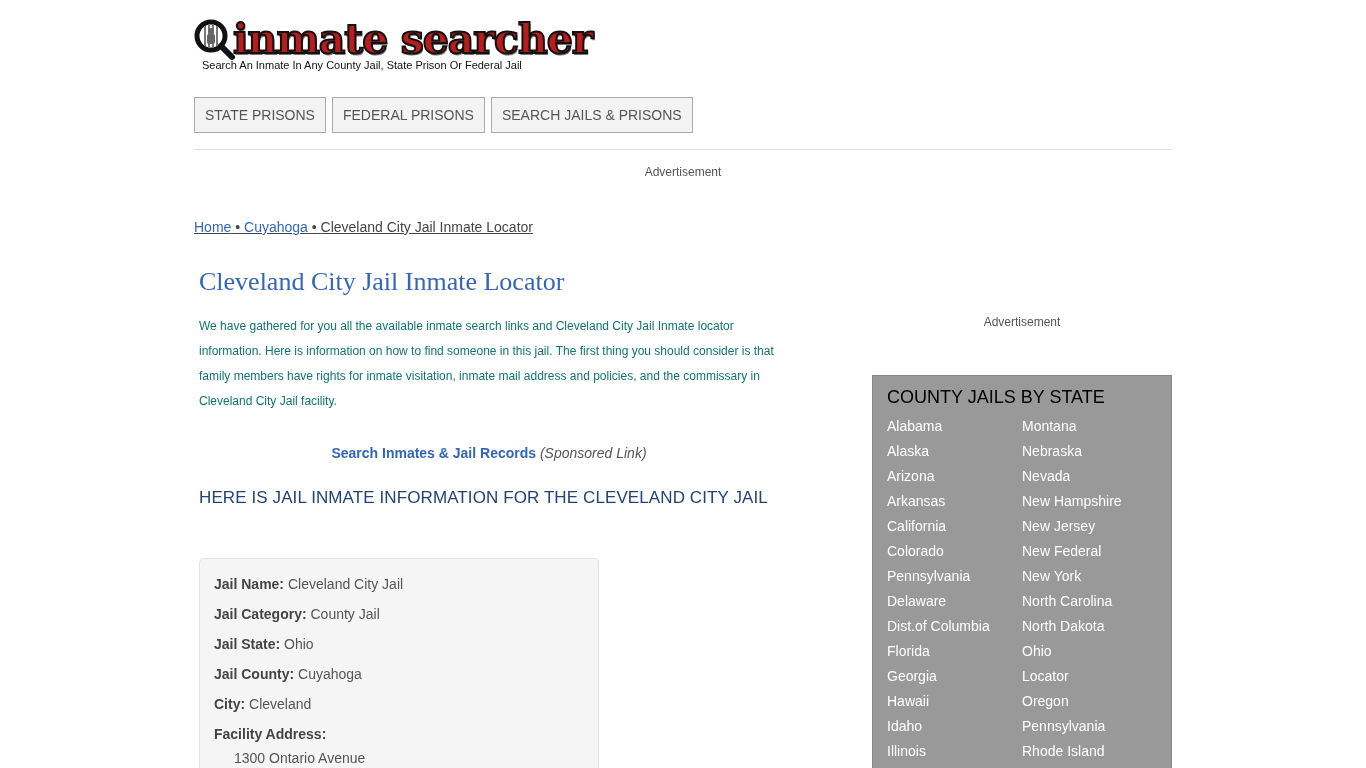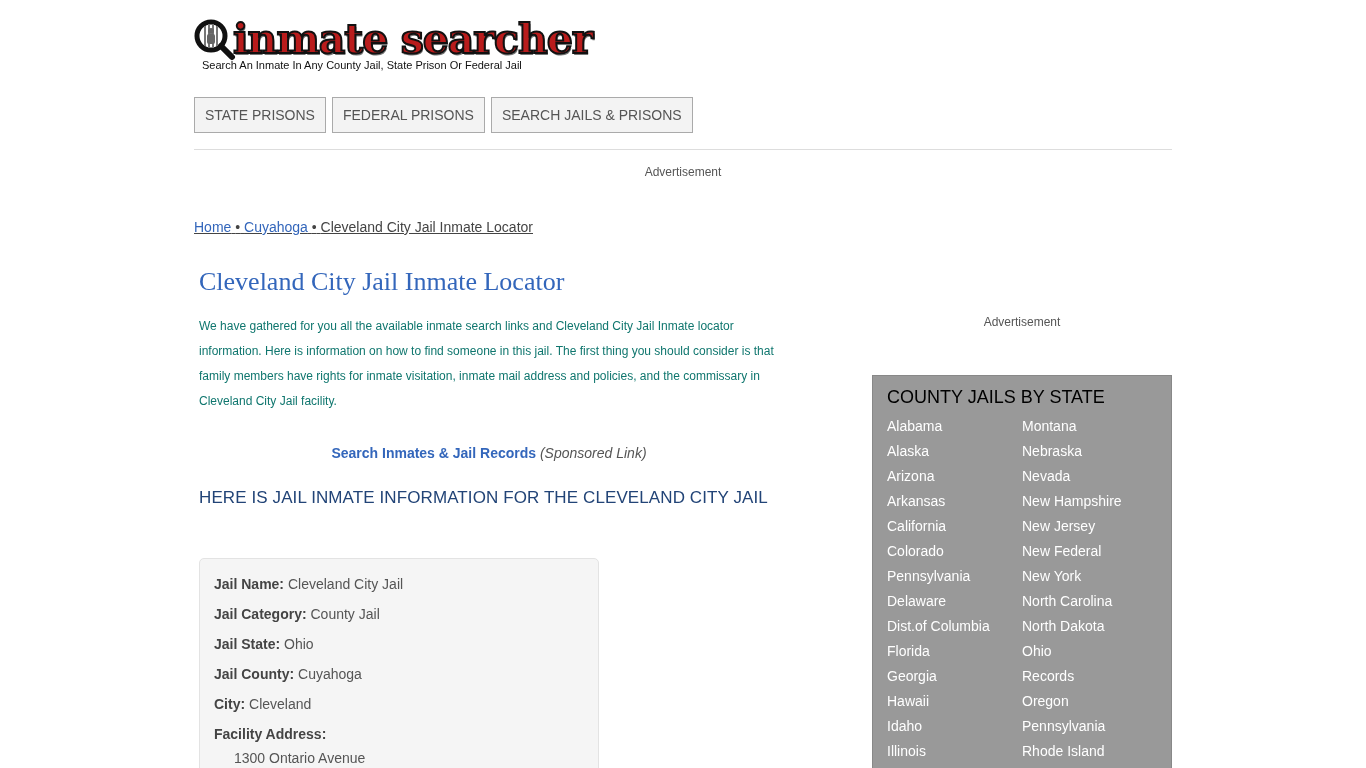--- a/index.html
+++ b/index.html
@@ -158,20 +158,20 @@
           <a>Montana</a>
           <a>Nebraska</a>
           <a>Nevada</a>
           <a>New Hampshire</a>
           <a>New Jersey</a>
           <a>New Federal</a>
           <a>New York</a>
           <a>North Carolina</a>
           <a>North Dakota</a>
           <a>Ohio</a>
-          <a>Records</a>
+          <a>Locator</a>
           <a>Oregon</a>
           <a>Pennsylvania</a>
           <a>Rhode Island</a>
         </div>
     </div>
   </div>
 </div>
 
 </body></html>

